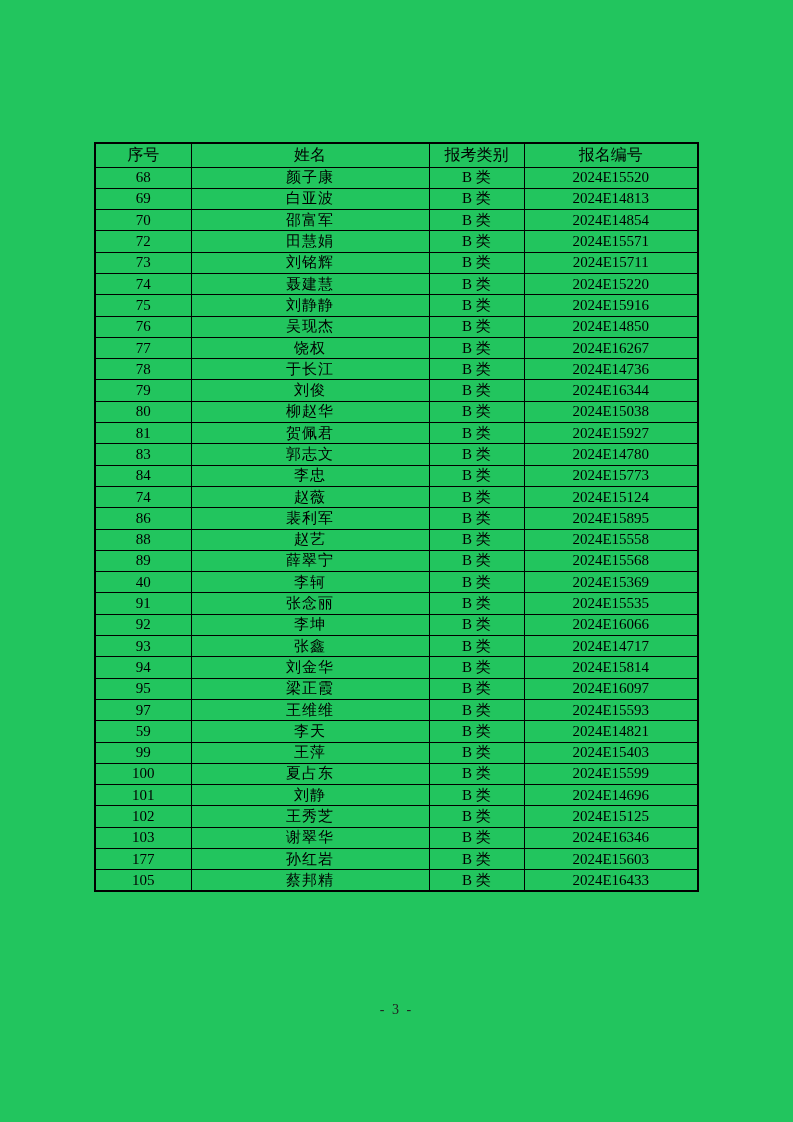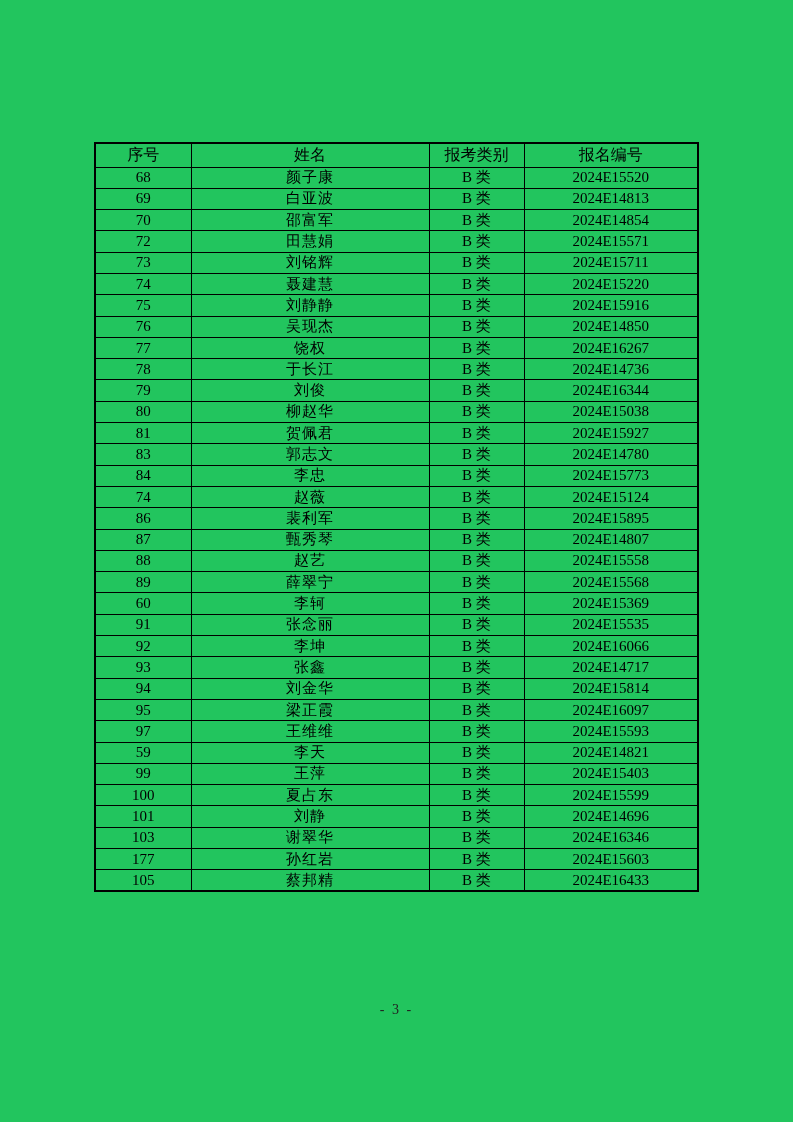--- a/index.html
+++ b/index.html
@@ -177,39 +177,33 @@
       <td class="cell-category">B 类</td>
       <td class="cell-regno">2024E15124</td>
     </tr>
         <tr>
       <td class="cell-no">86</td>
       <td class="cell-name">裴利军</td>
       <td class="cell-category">B 类</td>
       <td class="cell-regno">2024E15895</td>
     </tr>
         <tr>
-      <td class="cell-no">87</td>
-      <td class="cell-name">甄秀琴</td>
-      <td class="cell-category">B 类</td>
-      <td class="cell-regno">2024E14807</td>
-    </tr>
-        <tr>
       <td class="cell-no">88</td>
       <td class="cell-name">赵艺</td>
       <td class="cell-category">B 类</td>
       <td class="cell-regno">2024E15558</td>
     </tr>
         <tr>
       <td class="cell-no">89</td>
       <td class="cell-name">薛翠宁</td>
       <td class="cell-category">B 类</td>
       <td class="cell-regno">2024E15568</td>
     </tr>
         <tr>
-      <td class="cell-no">60</td>
+      <td class="cell-no">40</td>
       <td class="cell-name">李轲</td>
       <td class="cell-category">B 类</td>
       <td class="cell-regno">2024E15369</td>
     </tr>
         <tr>
       <td class="cell-no">91</td>
       <td class="cell-name">张念丽</td>
       <td class="cell-category">B 类</td>
       <td class="cell-regno">2024E15535</td>
     </tr>
@@ -261,20 +255,26 @@
       <td class="cell-category">B 类</td>
       <td class="cell-regno">2024E15599</td>
     </tr>
         <tr>
       <td class="cell-no">101</td>
       <td class="cell-name">刘静</td>
       <td class="cell-category">B 类</td>
       <td class="cell-regno">2024E14696</td>
     </tr>
         <tr>
+      <td class="cell-no">102</td>
+      <td class="cell-name">王秀芝</td>
+      <td class="cell-category">B 类</td>
+      <td class="cell-regno">2024E15125</td>
+    </tr>
+        <tr>
       <td class="cell-no">103</td>
       <td class="cell-name">谢翠华</td>
       <td class="cell-category">B 类</td>
       <td class="cell-regno">2024E16346</td>
     </tr>
         <tr>
       <td class="cell-no">177</td>
       <td class="cell-name">孙红岩</td>
       <td class="cell-category">B 类</td>
       <td class="cell-regno">2024E15603</td>

